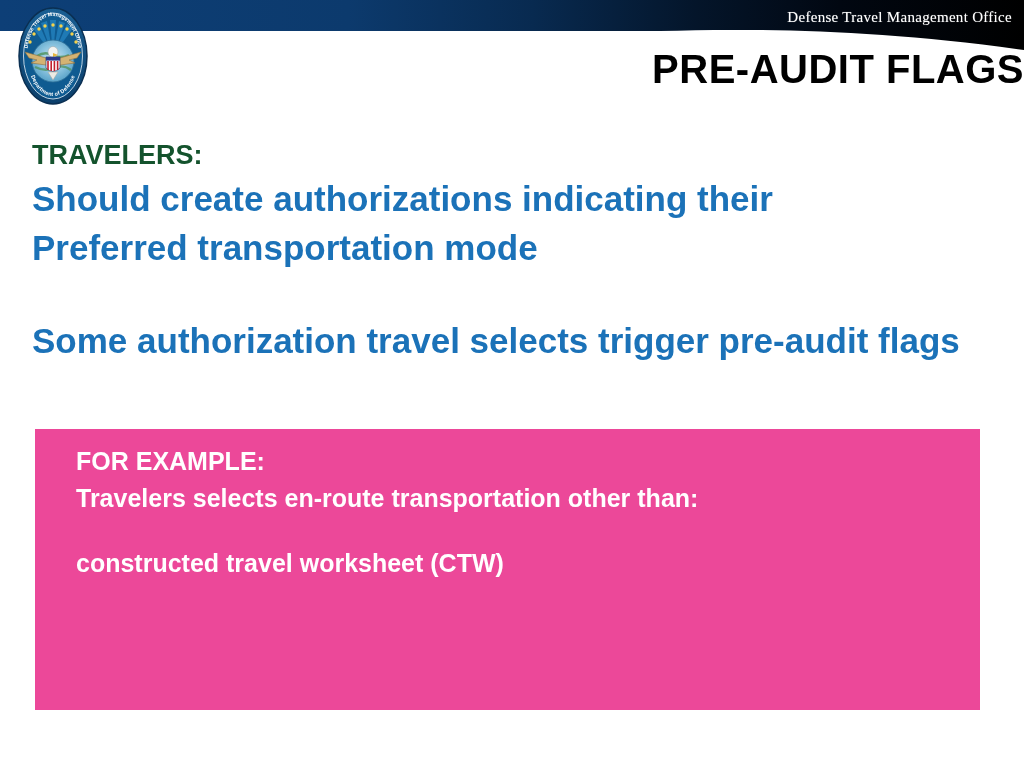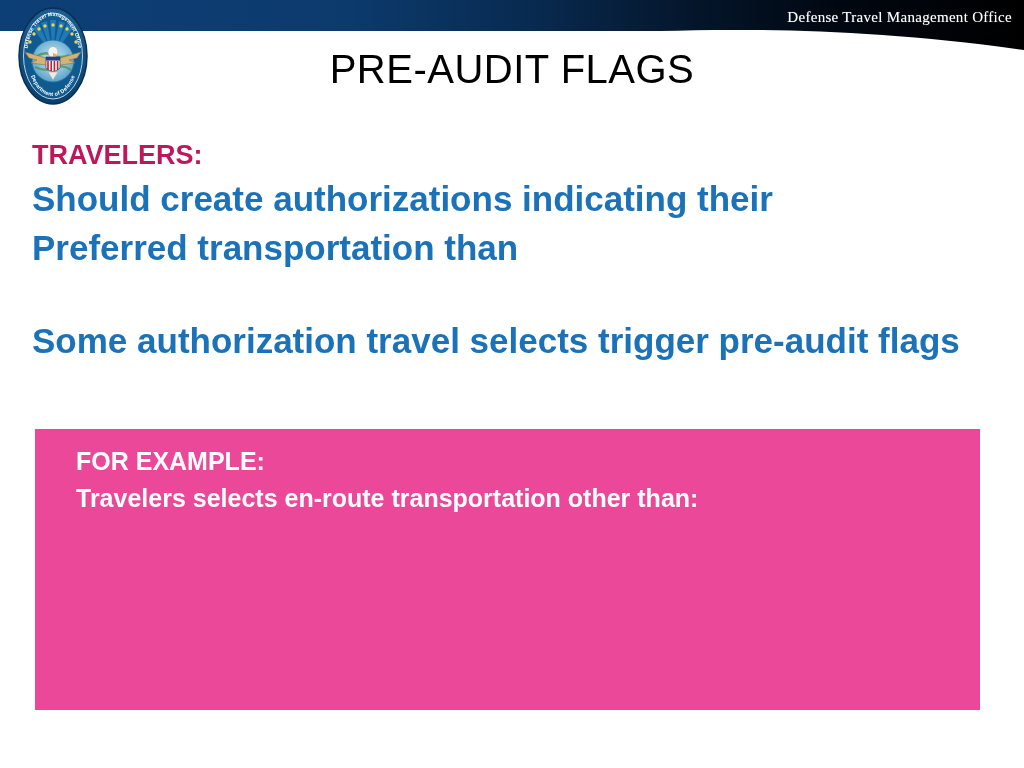--- a/index.html
+++ b/index.html
@@ -50,38 +50,38 @@
     height: 100px;
     z-index: 5;
   }
 
   
   .slide-title {
     position: absolute;
     top: 47px;
     left: 0;
     width: 1024px;
-    text-align: center;
+    text-align: right;
     font-size: 40px;
-    font-weight: normal;
+    font-weight: bold;
     color: #000000;
     letter-spacing: 0.5px;
   }
 
   
   .content {
     position: absolute;
     top: 142px;
     left: 32px;
     width: 960px;
   }
   .heading-black {
     font-size: 27px;
     font-weight: bold;
-    color: #be185d;
+    color: #14532d;
     line-height: 1.0;
     margin: 0 0 12px 0;
   }
   .line-blue {
     font-size: 35px;
     font-weight: bold;
     color: #1b72b8;
     line-height: 1.0;
     margin: 0 0 14px 0;
   }
@@ -203,28 +203,29 @@
   </text>
 </svg>
 
 <div class="slide-title">PRE-AUDIT FLAGS</div>
 
 <div class="content">
 
   <div>
     <p class="heading-black">TRAVELERS:</p>
     <p class="line-blue">Should create authorizations indicating their</p>
-    <p class="line-blue">Preferred transportation than</p>
+    <p class="line-blue">Preferred transportation mode</p>
   </div>
 
   <div class="gap-block"></div>
 
   <div>
     <p class="line-blue">Some authorization travel selects trigger pre-audit flags</p>
   </div>
 
 </div>
 
 <div class="example-box">
   <p class="box-line">FOR EXAMPLE:</p>
   <p class="box-line">Travelers selects en-route transportation other than:</p>
   <div class="box-gap"></div>
+  <p class="box-line">constructed travel worksheet (CTW)</p>
 </div>
 
 </body></html>

